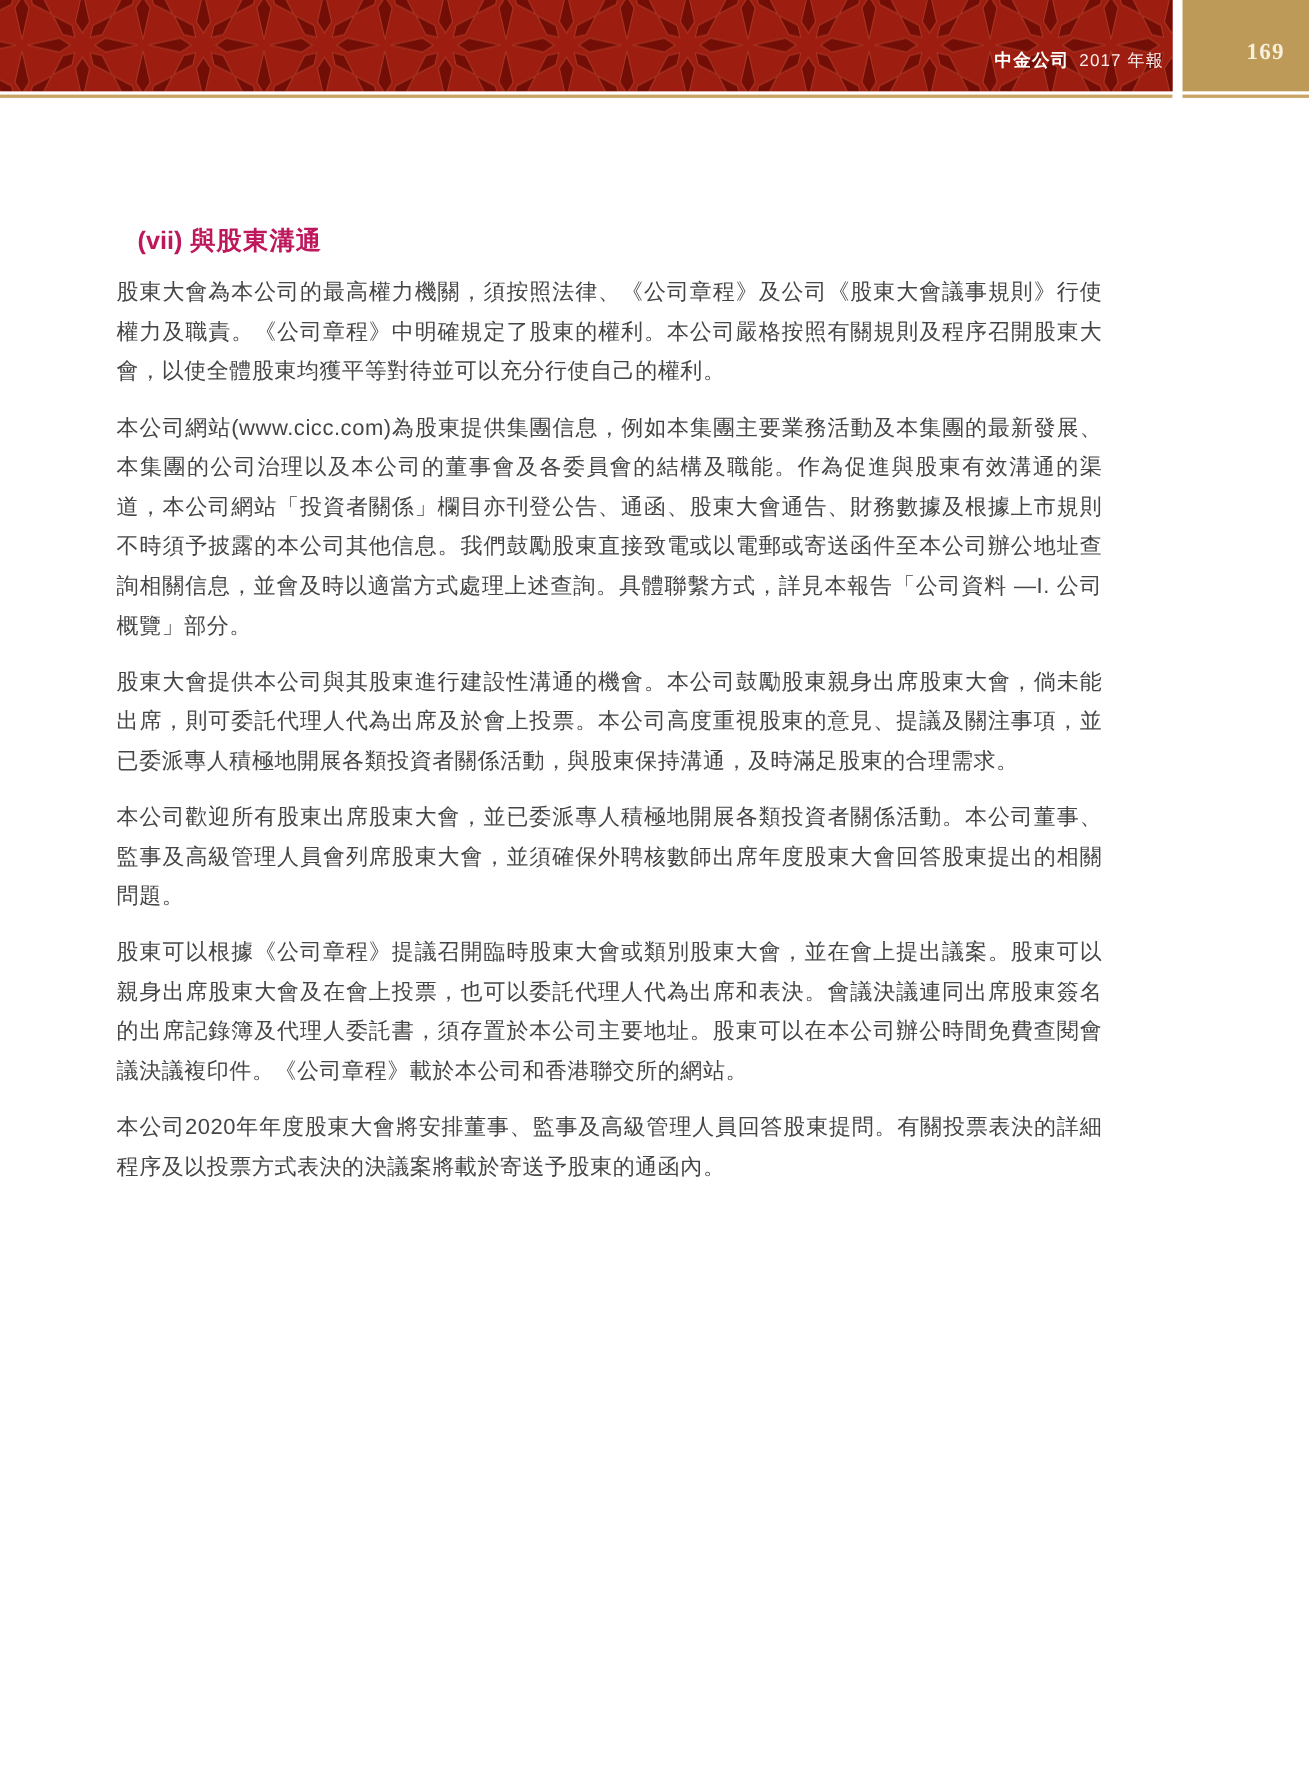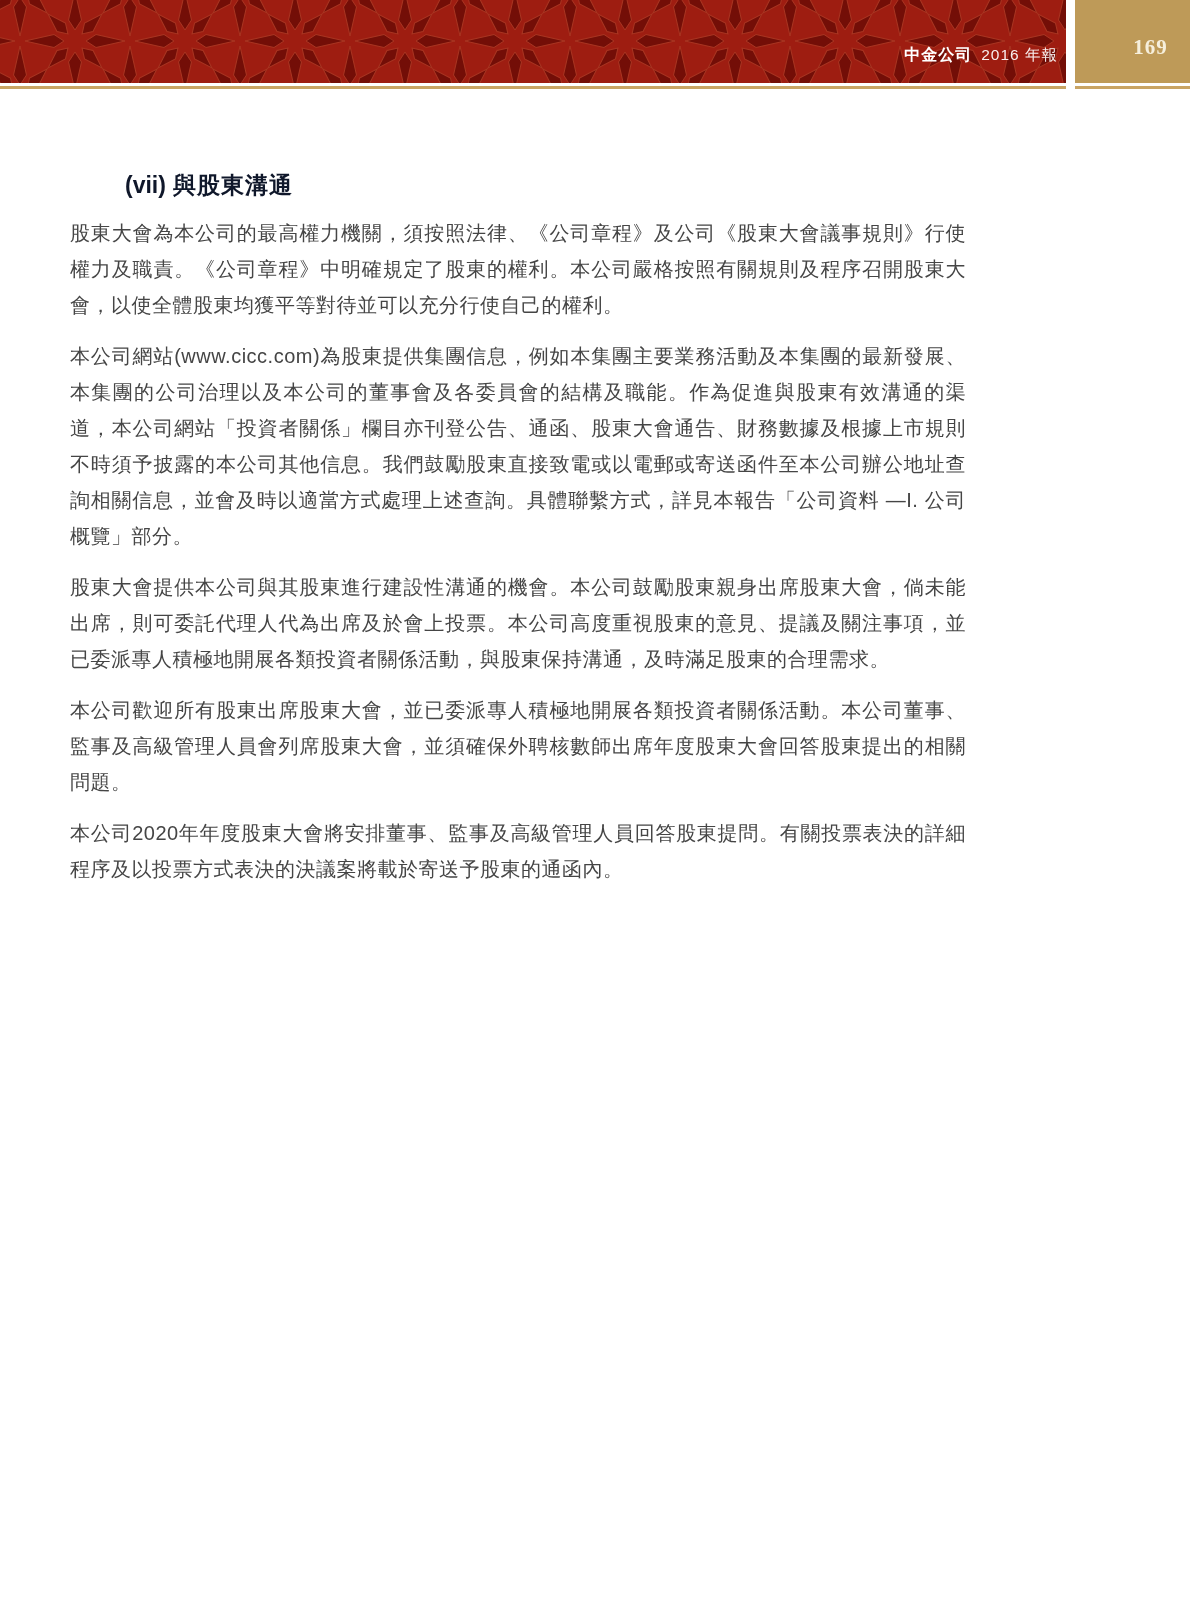--- a/index.html
+++ b/index.html
@@ -44,28 +44,28 @@
   }
 
   
   .rule-row { display:flex; width:100%; margin-top:3px; }
   .rule-left  { flex:1 1 auto; height:3px; background:#C9A464; }
   .rule-gap   { width:9px; height:3px; background:#ffffff; }
   .rule-right { width:115px; height:3px; background:#C9A464; }
 
   
   .section-title {
-    margin:84px 0 18px 125px;
+    margin:117px 0 18px 125px;
     font-size:23px; line-height:24px;
     font-weight:bold;
-    color:#0f172a;
+    color:#be185d;
     letter-spacing:1px;
   }
   .section-title .sec-num { letter-spacing:0; margin-right:7px; }
-  .body-text { margin-left:70px; width:896px; }
+  .body-text { margin-left:106px; width:896px; }
   .body-text p {
     font-size:20px;
     line-height:36px;
     color:#454545;
     text-align:justify;
     text-justify:inter-ideograph;
     margin:0 0 15px 0;
     letter-spacing:0.5px;
   }
 </style>
@@ -98,21 +98,21 @@
               <use href="#star8" transform="translate(110,0)"></use>
               <use href="#star8" transform="translate(0,110)"></use>
               <use href="#star8" transform="translate(110,110)"></use>
             </g>
           </pattern>
         </defs>
         <rect width="100%" height="100%" fill="url(#asanoha)"></rect>
       </svg>
       <div class="banner-title">
         <span class="company-name">中金公司</span>
-        <span class="report-year">2016 年報</span>
+        <span class="report-year">2017 年報</span>
       </div>
     </div>
     <div class="header-gap"></div>
     <div class="pagenum-box">
       <span class="pagenum">169</span>
     </div>
   </div>
 
   <div class="rule-row">
     <div class="rule-left"></div>
@@ -122,16 +122,17 @@
 
   <h2 class="section-title">
     <span class="sec-num">(vii)</span><span>與股東溝通</span>
   </h2>
 
   <div class="body-text">
     <p>股東大會為本公司的最高權力機關，須按照法律、《公司章程》及公司《股東大會議事規則》行使權力及職責。《公司章程》中明確規定了股東的權利。本公司嚴格按照有關規則及程序召開股東大會，以使全體股東均獲平等對待並可以充分行使自己的權利。</p>
     <p>本公司網站(www.cicc.com)為股東提供集團信息，例如本集團主要業務活動及本集團的最新發展、本集團的公司治理以及本公司的董事會及各委員會的結構及職能。作為促進與股東有效溝通的渠道，本公司網站「投資者關係」欄目亦刊登公告、通函、股東大會通告、財務數據及根據上市規則不時須予披露的本公司其他信息。我們鼓勵股東直接致電或以電郵或寄送函件至本公司辦公地址查詢相關信息，並會及時以適當方式處理上述查詢。具體聯繫方式，詳見本報告「公司資料 —I. 公司概覽」部分。</p>
     <p>股東大會提供本公司與其股東進行建設性溝通的機會。本公司鼓勵股東親身出席股東大會，倘未能出席，則可委託代理人代為出席及於會上投票。本公司高度重視股東的意見、提議及關注事項，並已委派專人積極地開展各類投資者關係活動，與股東保持溝通，及時滿足股東的合理需求。</p>
     <p>本公司歡迎所有股東出席股東大會，並已委派專人積極地開展各類投資者關係活動。本公司董事、監事及高級管理人員會列席股東大會，並須確保外聘核數師出席年度股東大會回答股東提出的相關問題。</p>
+    <p>股東可以根據《公司章程》提議召開臨時股東大會或類別股東大會，並在會上提出議案。股東可以親身出席股東大會及在會上投票，也可以委託代理人代為出席和表決。會議決議連同出席股東簽名的出席記錄簿及代理人委託書，須存置於本公司主要地址。股東可以在本公司辦公時間免費查閱會議決議複印件。《公司章程》載於本公司和香港聯交所的網站。</p>
     <p>本公司2020年年度股東大會將安排董事、監事及高級管理人員回答股東提問。有關投票表決的詳細程序及以投票方式表決的決議案將載於寄送予股東的通函內。</p>
   </div>
 
 </div>
 
 </body></html>

